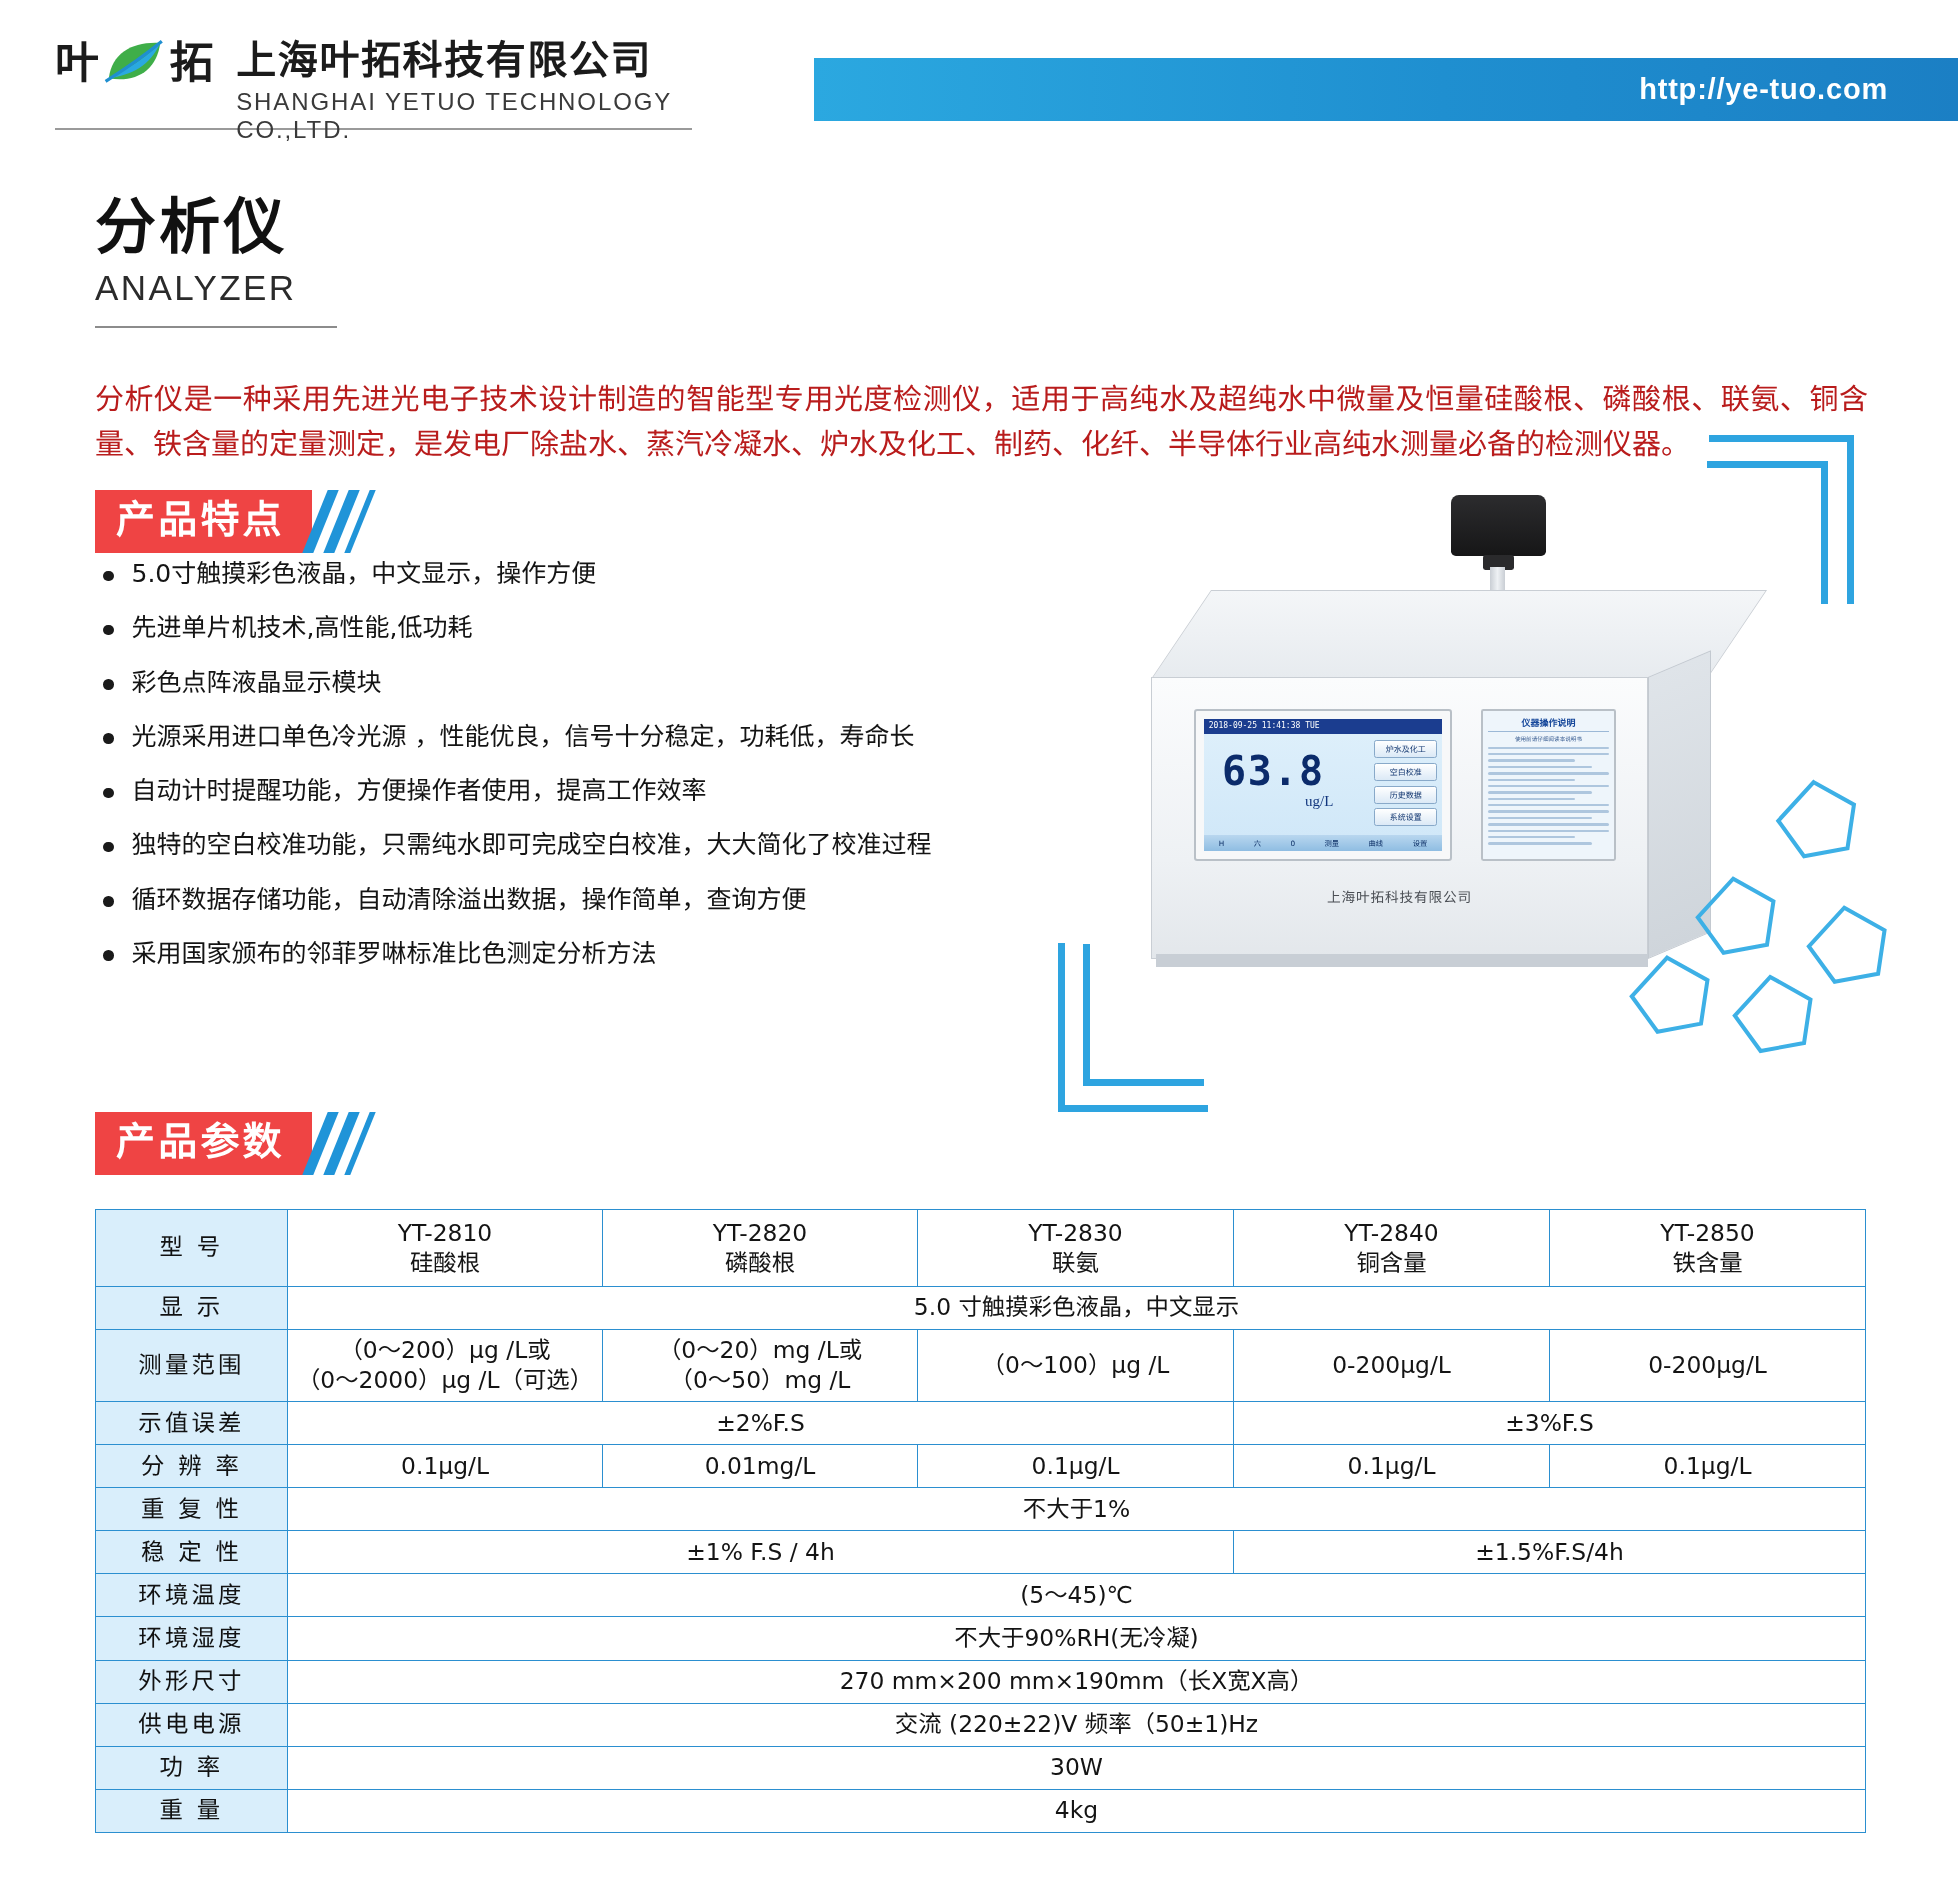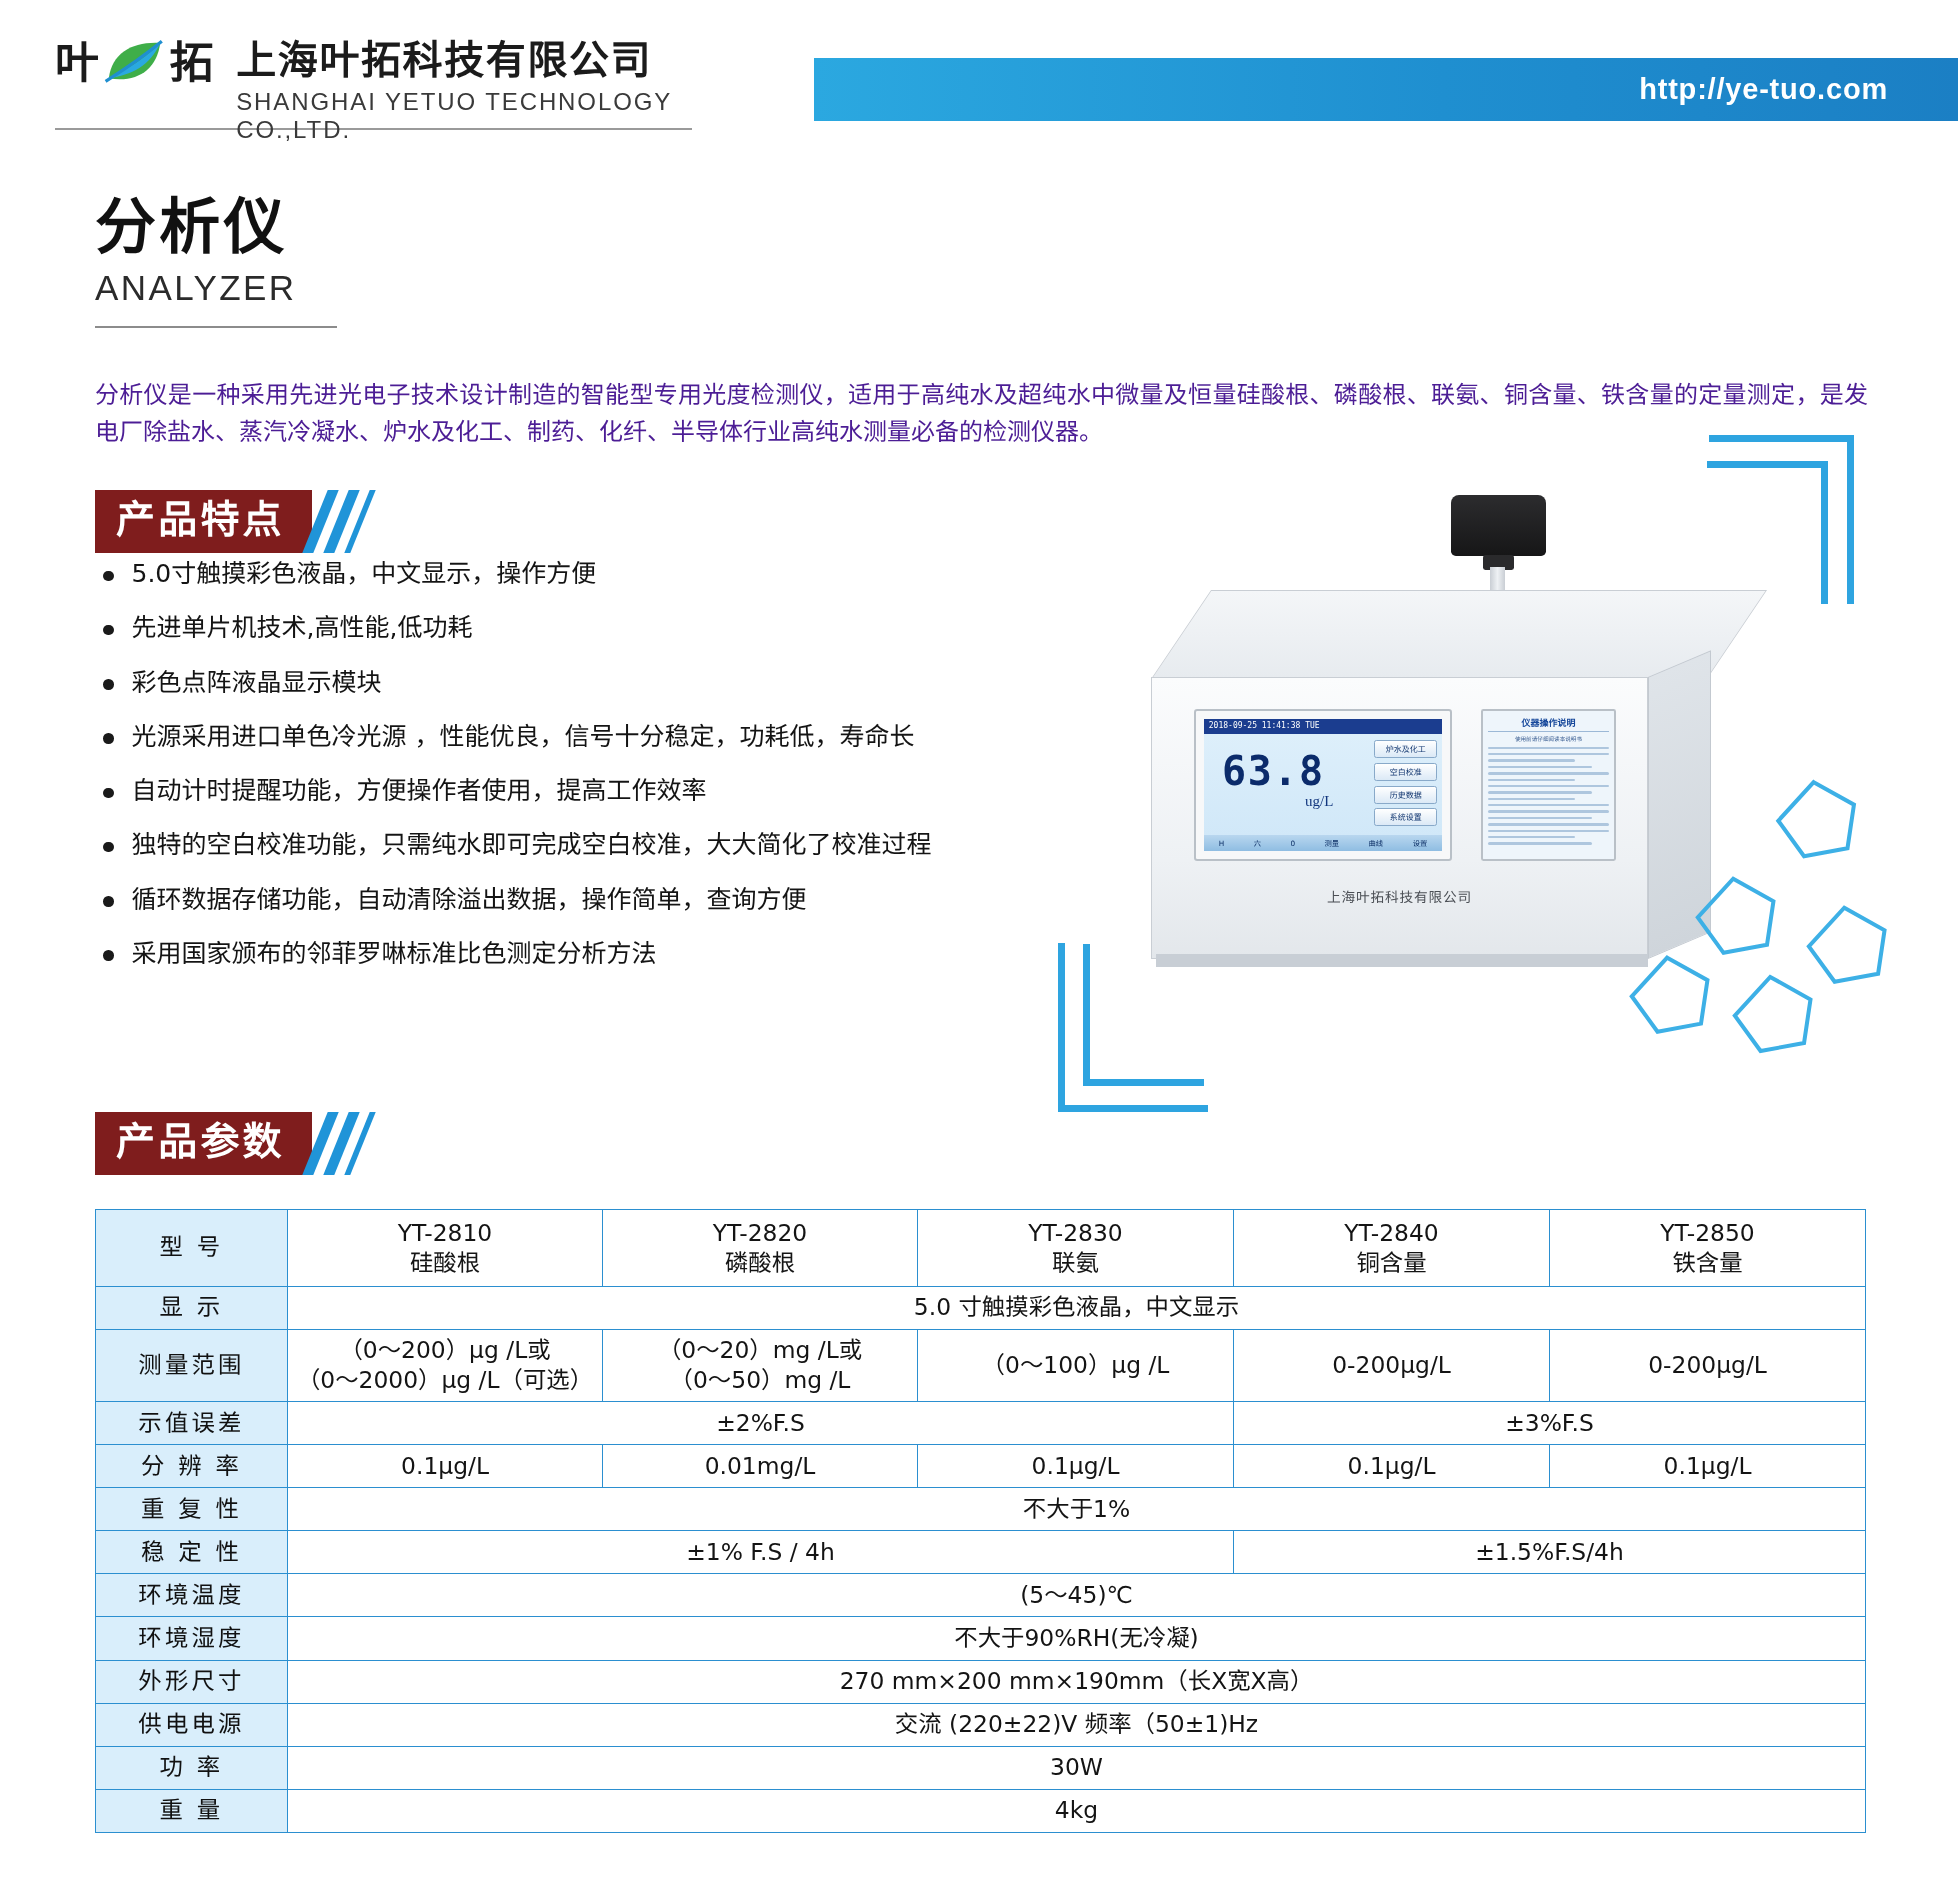--- a/index.html
+++ b/index.html
@@ -108,36 +108,36 @@
     width: 242px; height: 1.6px;
     background: #8c8c8c;
     margin-top: 18px;
   }
 
   
   .intro {
     position: absolute;
     left: 95px; top: 377px;
     width: 1773px;
-    font-size: 24px;
+    font-size: 29px;
     line-height: 1.55;
-    color: #4c1d95;
+    color: #b91c1c;
     text-align: justify;
     font-family: "DejaVu Sans", sans-serif;
   }
 
   
   .banner {
     position: absolute;
     height: 63px;
     display: flex;
     align-items: stretch;
   }
   .banner .bar {
-    background: #7f1d1d;
+    background: #ef4444;
     padding: 0 27px 12px 21px;
     display: flex;
     align-items: center;
     justify-content: flex-end;
   }
   .banner .bar .txt {
     color: #ffffff;
     font-size: 39px;
     font-weight: bold;
     letter-spacing: 3.2px;

